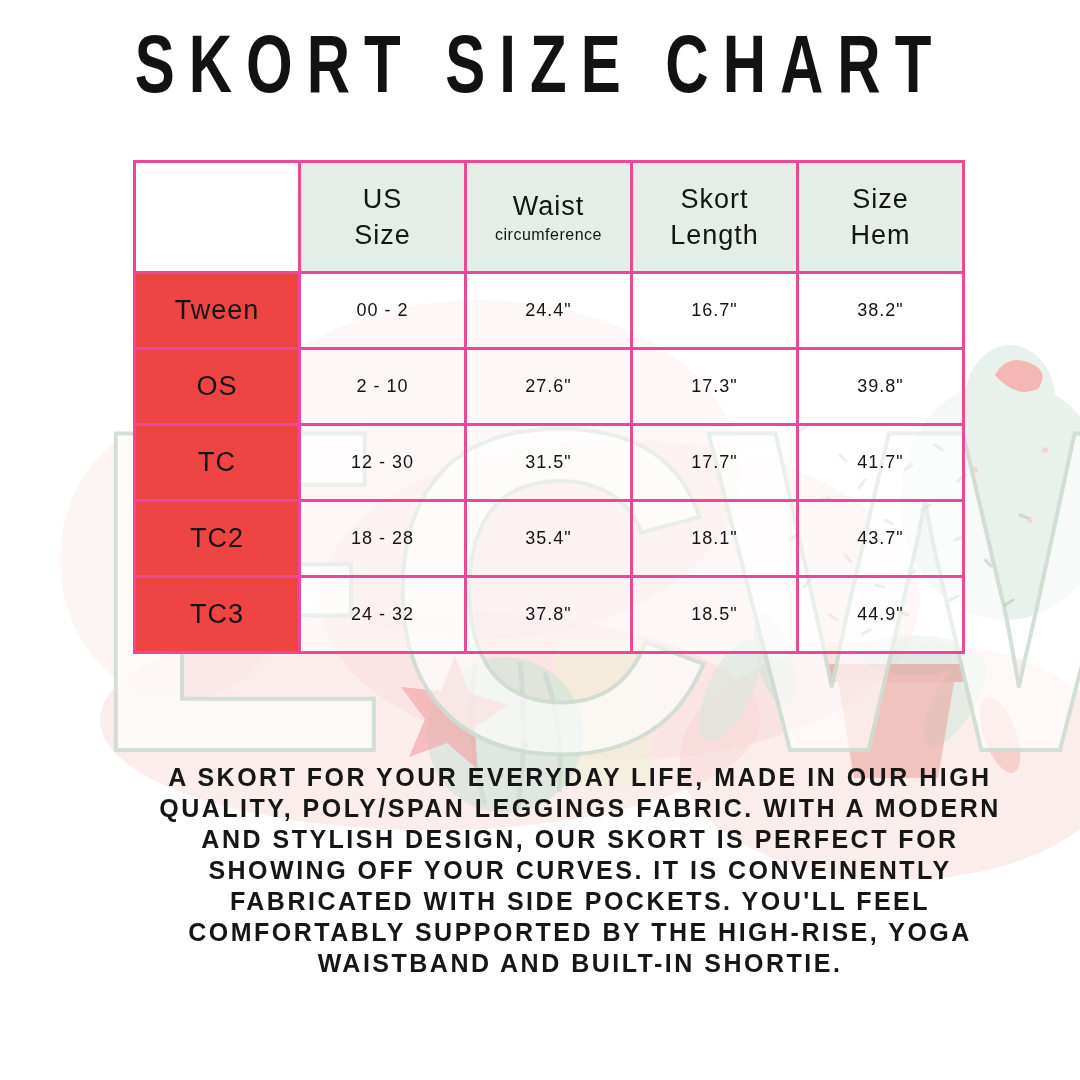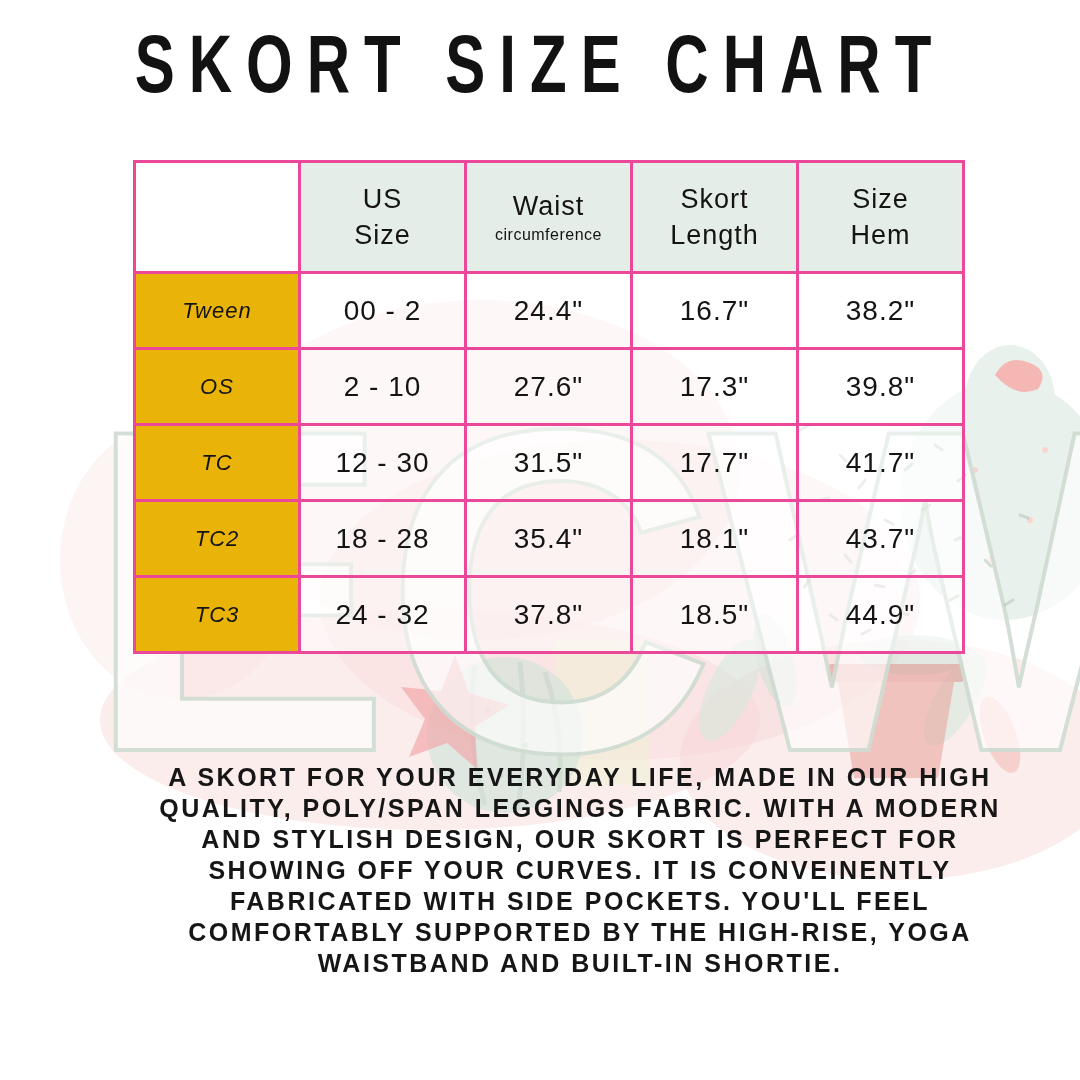--- a/index.html
+++ b/index.html
@@ -29,23 +29,23 @@
   }
   table.size-chart td,table.size-chart th{
     border:3px solid #ec4899;
     text-align:center;vertical-align:middle;
     font-weight:400;padding:0;
   }
   td.blank{border:none;background:transparent;}
   .hdr{background:#e4ede7;height:108px;width:163px;}
   .hdr .l1,.hdr .l2{display:block;font-size:27px;line-height:36px;letter-spacing:1px;}
   .hdr .sub{font-size:16px;line-height:22px;letter-spacing:.5px;}
-  .rowlab{background:#eab308;width:162px;font-size:22px;letter-spacing:1px;font-style:italic;}
+  .rowlab{background:#ef4444;width:162px;font-size:27px;letter-spacing:1px;}
   tr.datarow{height:76px;}
-  td.val{background:rgba(255,255,255,0.5);font-size:28px;letter-spacing:1px;}
+  td.val{background:rgba(255,255,255,0.5);font-size:18px;letter-spacing:1px;}
   
   .desc{
     position:absolute;left:0;top:762px;width:1080px;z-index:2;
     text-align:center;font-weight:700;font-size:25px;line-height:31px;
     letter-spacing:2.5px;color:#161616;padding-left:40px;
   }
   .desc div{white-space:nowrap;}
 </style>
 </head>
 <body>

